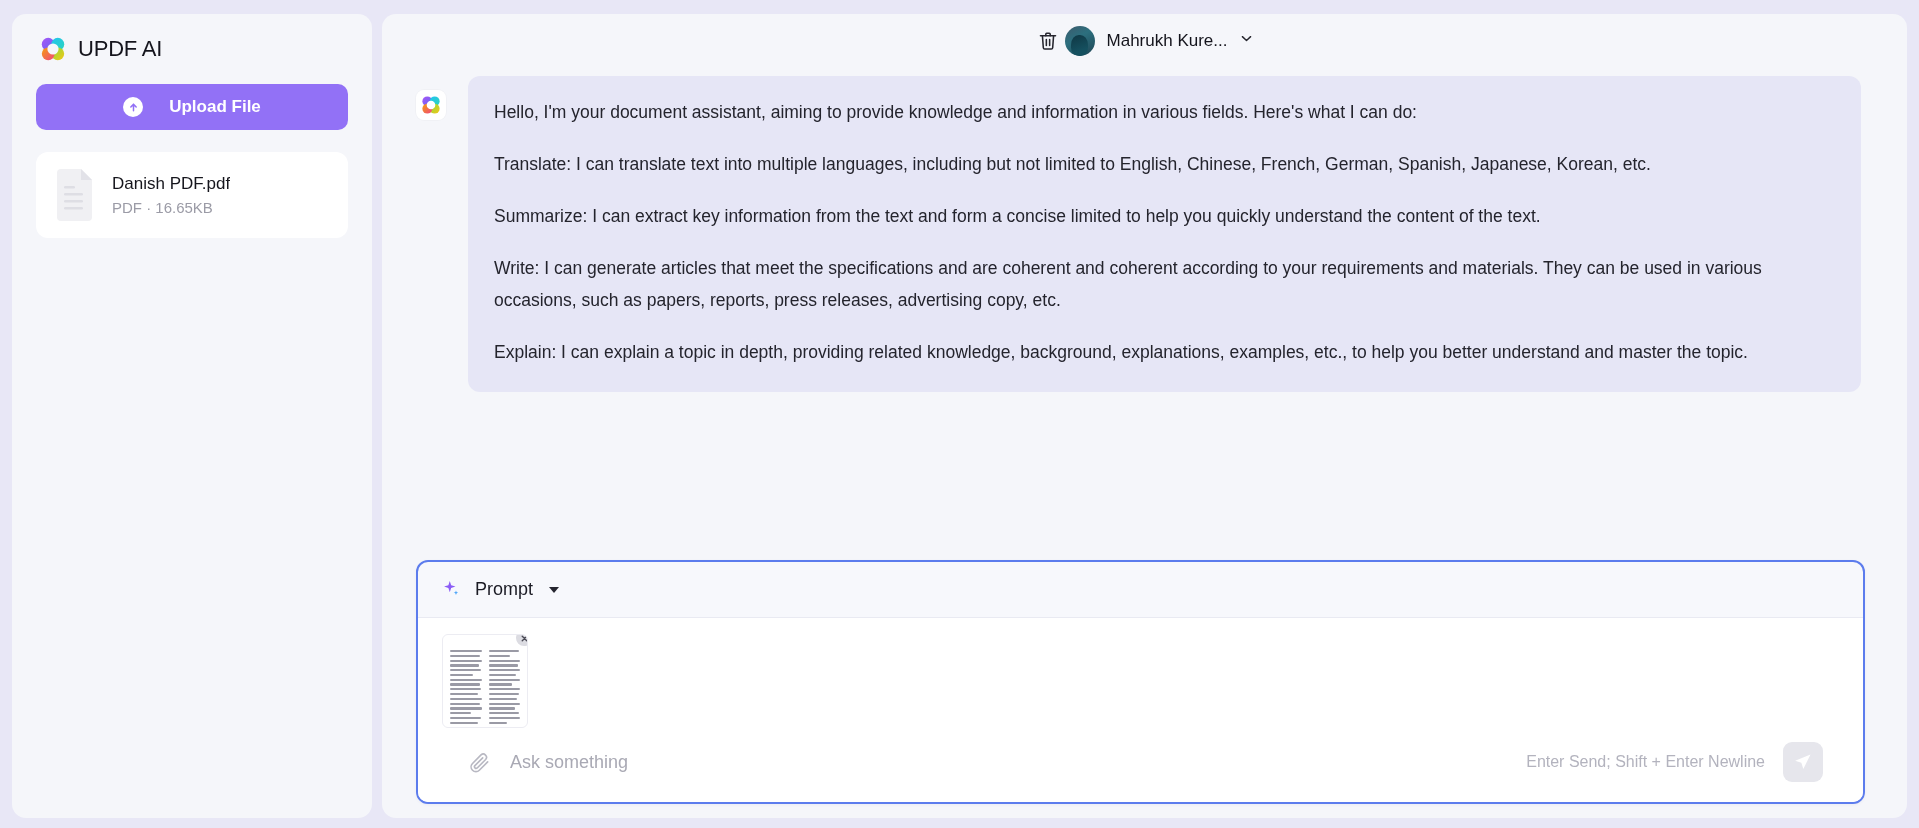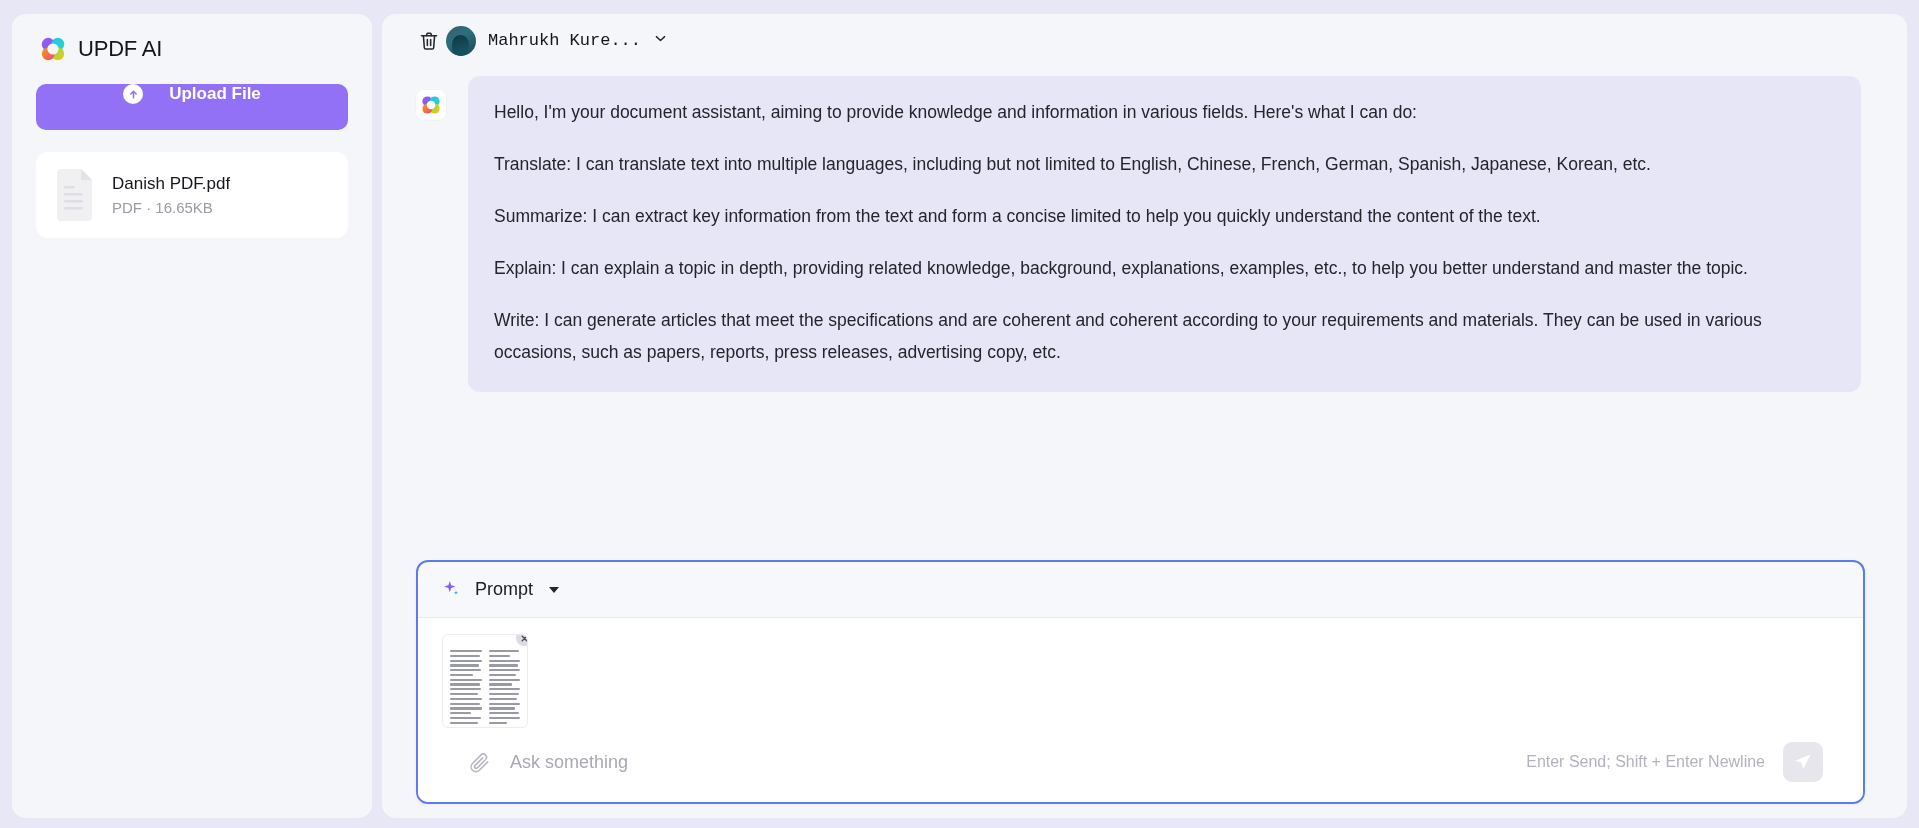--- a/index.html
+++ b/index.html
@@ -63,21 +63,21 @@
   .upload-btn {
     height: 46px;
     border-radius: 10px;
     background: #9271f6;
     color: #ffffff;
     border: none;
     font-family: inherit;
     font-size: 17px;
     font-weight: bold;
     display: flex;
-    align-items: flex-start;
+    align-items: center;
     justify-content: center;
     gap: 26px;
     cursor: pointer;
     margin-bottom: 22px;
   }
   .upload-icon {
     width: 20px;
     height: 20px;
     border-radius: 50%;
     background: #ffffff;
@@ -118,23 +118,22 @@
     padding: 0 0 14px 0;
     position: relative;
     overflow: hidden;
   }
 
   .main-header {
     height: 62px;
     flex: 0 0 62px;
     display: flex;
     align-items: center;
-    justify-content: flex-start;
+    justify-content: center;
     padding: 0 34px 9px 30px;
-    font-family: Liberation Mono, monospace;
   }
 
   .trash-btn {
     width: 34px; height: 34px;
     display: flex; align-items: center; justify-content: center;
     background: none; border: none; cursor: pointer; padding: 0;
   }
 
   .user-chip {
     display: flex;
@@ -426,22 +425,22 @@
             <circle cx="17.8" cy="8.2" r="6.4" fill="url(#lgB)"></circle>
             <circle cx="17.8" cy="17.8" r="6.4" fill="url(#lgC)"></circle>
             <circle cx="8.2" cy="17.8" r="6.4" fill="url(#lgD)"></circle>
             <circle cx="13" cy="13" r="5.6" fill="#ffffff"></circle>
           </svg>
         </span>
         <div class="bubble">
           <p>Hello, I'm your document assistant, aiming to provide knowledge and information in various fields. Here's what I can do:</p>
           <p>Translate: I can translate text into multiple languages, including but not limited to English, Chinese, French, German, Spanish, Japanese, Korean, etc.</p>
           <p>Summarize: I can extract key information from the text and form a concise limited to help you quickly understand the content of the text.</p>
+          <p>Write: I can generate articles that meet the specifications and are coherent and coherent according to your requirements and materials. They can be used in various occasions, such as papers, reports, press releases, advertising copy, etc.</p>
           <p>Explain: I can explain a topic in depth, providing related knowledge, background, explanations, examples, etc., to help you better understand and master the topic.</p>
-          <p>Write: I can generate articles that meet the specifications and are coherent and coherent according to your requirements and materials. They can be used in various occasions, such as papers, reports, press releases, advertising copy, etc.</p>
         </div>
       </div>
     </div>
 
     <div class="composer-wrap">
       <div class="composer">
 
         <div class="prompt-bar">
           <button class="prompt-btn">
             <span>

